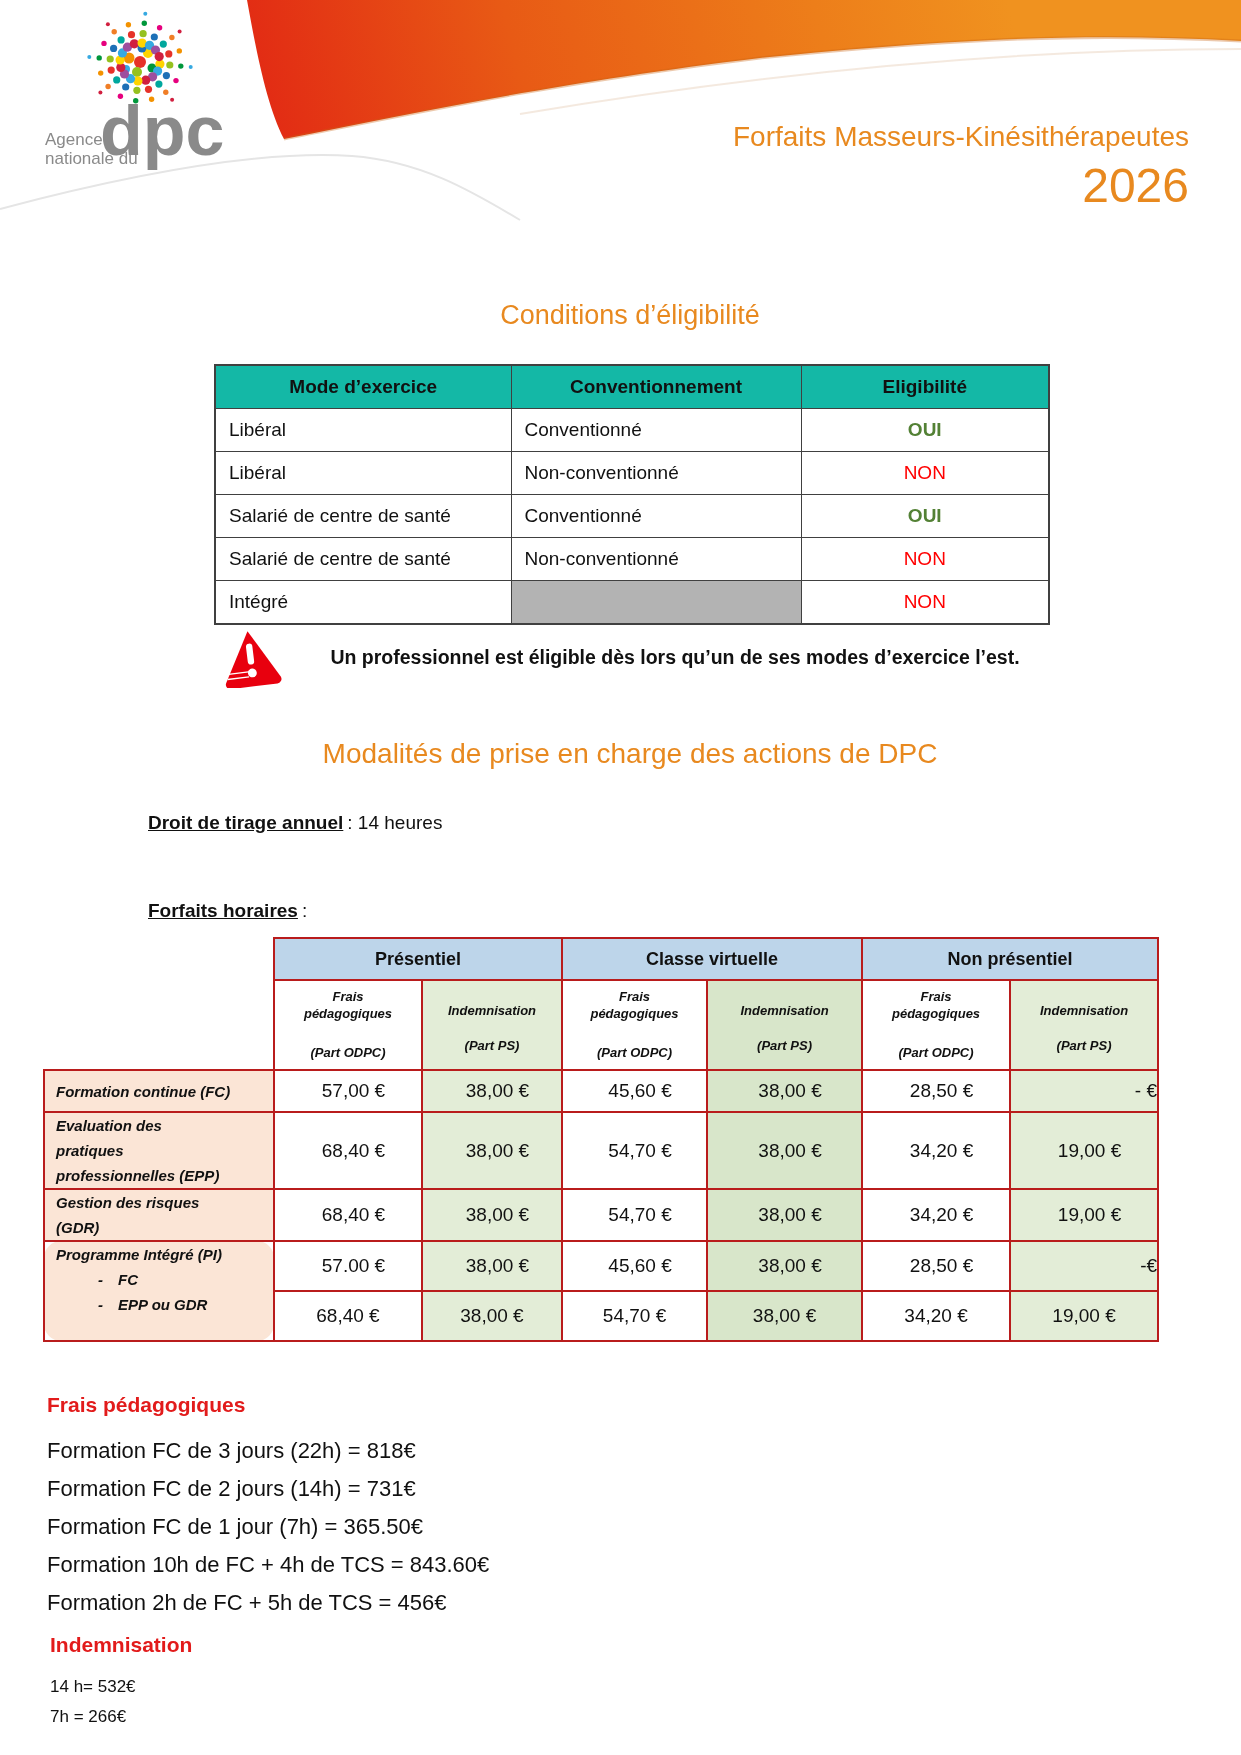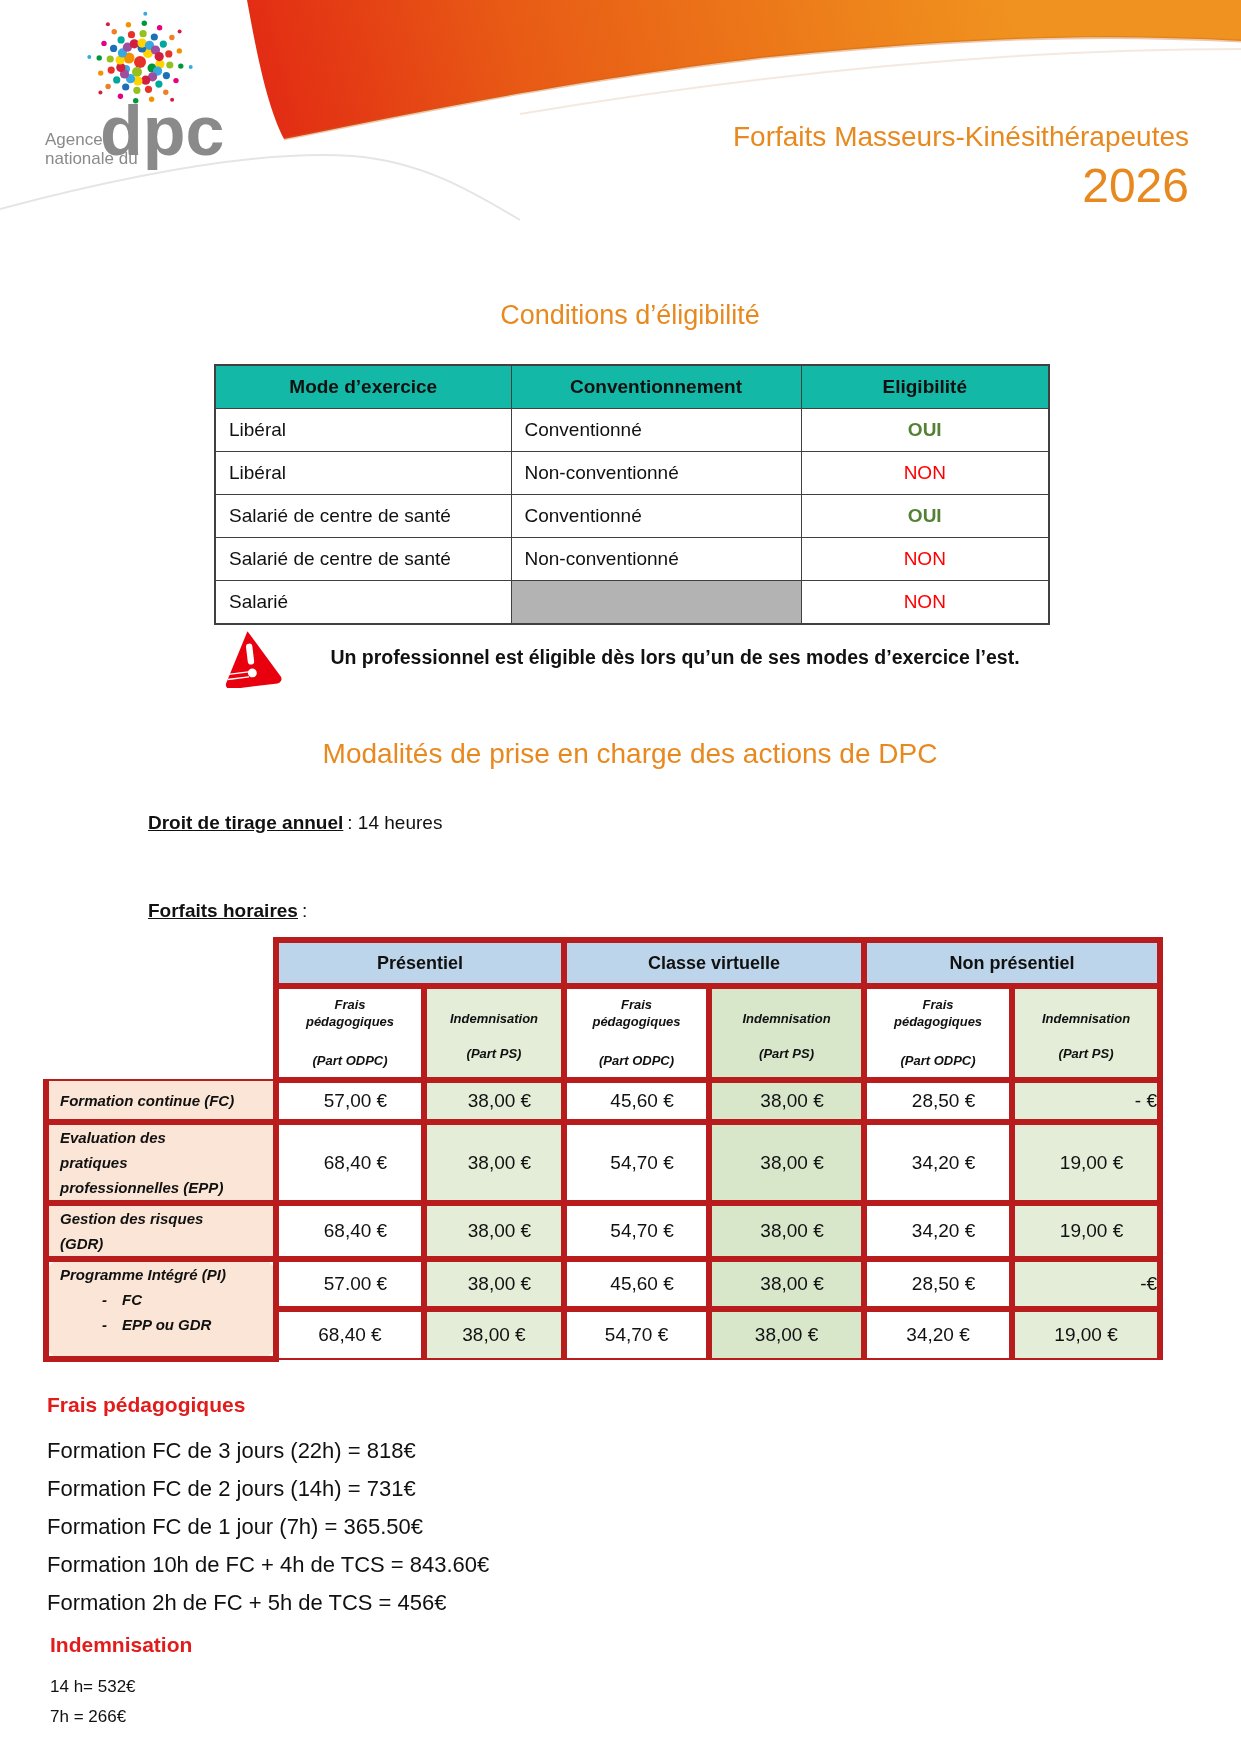--- a/index.html
+++ b/index.html
@@ -35,21 +35,21 @@
                 align-items:center;justify-content:center;font-weight:bold;font-size:19.5px;z-index:2;}
 
   #line-droit{position:absolute;left:148px;top:812px;font-size:19px;z-index:2;}
   #line-forfaits{position:absolute;left:148px;top:900px;font-size:19px;z-index:2;}
   .lbl-bu{font-weight:bold;text-decoration:underline;text-align:right;}
   .after-label{margin-left:4px;}
 
   
   #t2{position:absolute;left:43px;top:937px;width:1114px;border-collapse:collapse;
       table-layout:fixed;z-index:2;}
-  #t2 td,#t2 th{border:6px solid #b91c1c;padding:0;}
+  #t2 td,#t2 th{border:2px solid #b91c1c;padding:0;}
   #t2 .ghost{border:none;background:#fff;}
   #t2 th.grp{height:40px;background:#BDD5EA;font-size:18px;font-weight:bold;text-align:center;}
   .sub-inner{display:flex;flex-direction:column;justify-content:space-between;height:88px;
              text-align:center;font-style:italic;font-weight:bold;font-size:13px;
              padding:7px 0 8px;box-sizing:border-box;line-height:17px;}
   .sub-inner.ind{padding-top:21px;padding-bottom:15px;}
   .gcell{background:#E3EDD7;}
   .gcell2{background:#D8E6CA;}
   .lab{background:#FBE5D6;font-weight:bold;font-style:italic;font-size:15px;text-align:left;
        padding:3px 4px 3px 6px;vertical-align:middle;line-height:25px;}
@@ -195,21 +195,21 @@
       <td class="c-left">Salarié de centre de santé</td>
       <td class="c-left">Conventionné</td>
       <td class="c-mid oui">OUI</td>
     </tr>
     <tr>
       <td class="c-left">Salarié de centre de santé</td>
       <td class="c-left">Non-conventionné</td>
       <td class="c-mid non">NON</td>
     </tr>
     <tr>
-      <td class="c-left">Salarié</td>
+      <td class="c-left">Intégré</td>
       <td class="c-left gray-cell"></td>
       <td class="c-mid non">NON</td>
     </tr>
   </tbody>
     </table>
 
   <svg id="warning-tri" width="64" height="60" viewBox="0 0 64 60">
     <g transform="rotate(-7 32 32)">
       <path d="M32 3 L59.5 52 a4.5 4.5 0 0 1 -4 6.5 H8.5 a4.5 4.5 0 0 1 -4 -6.5 Z" fill="#E8000E"></path>
       <path d="M8 43.5 L30 43.5" stroke="#fff" stroke-width="1.4"></path>

